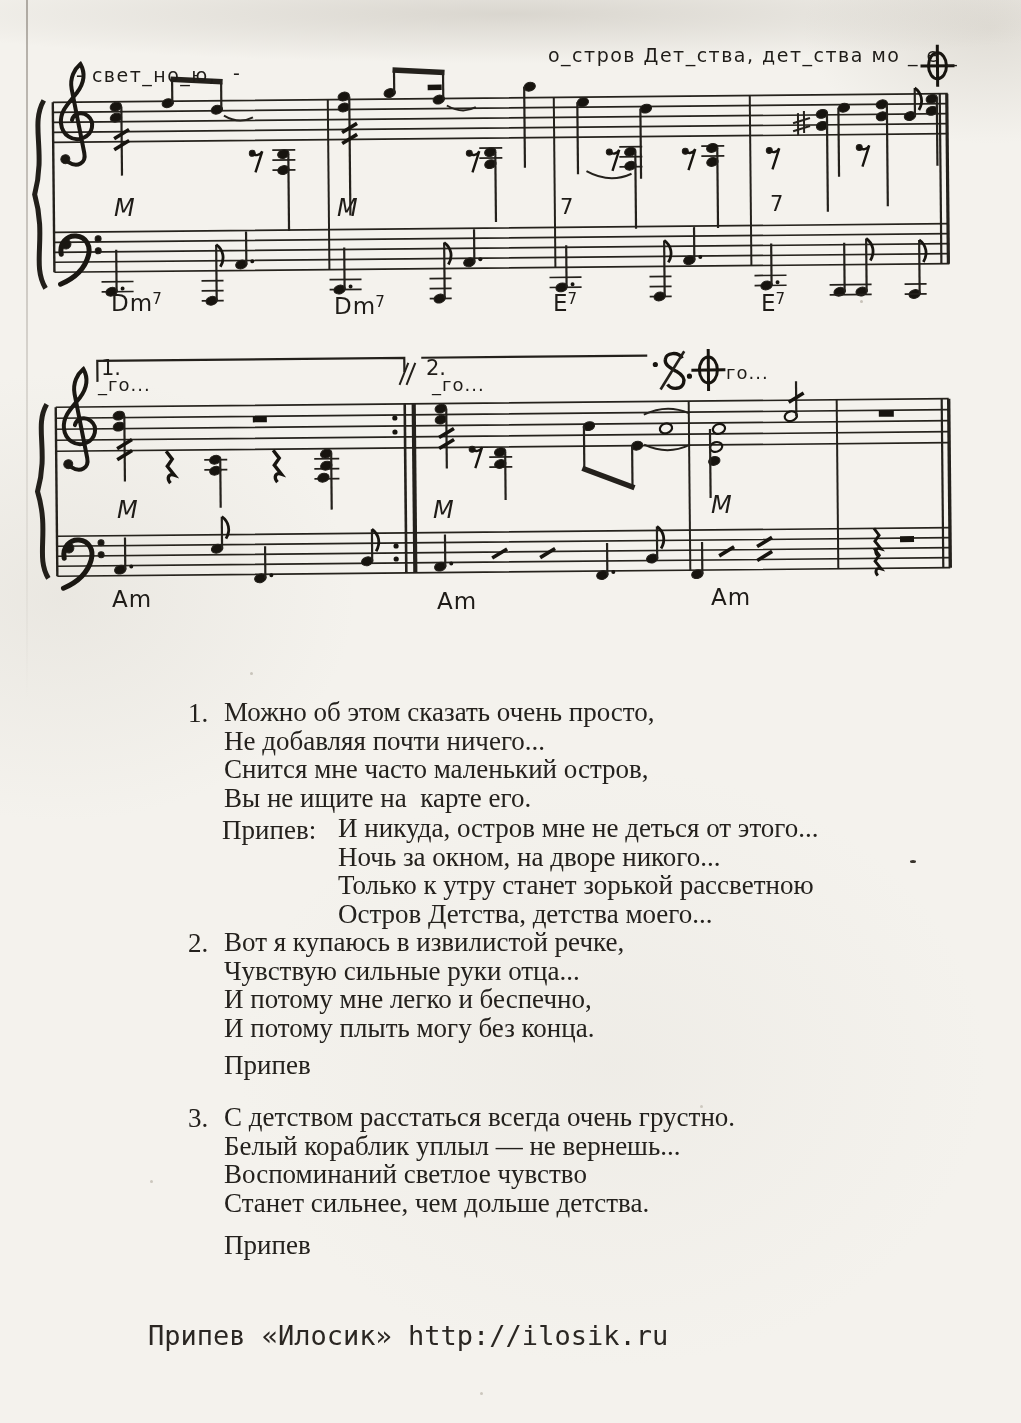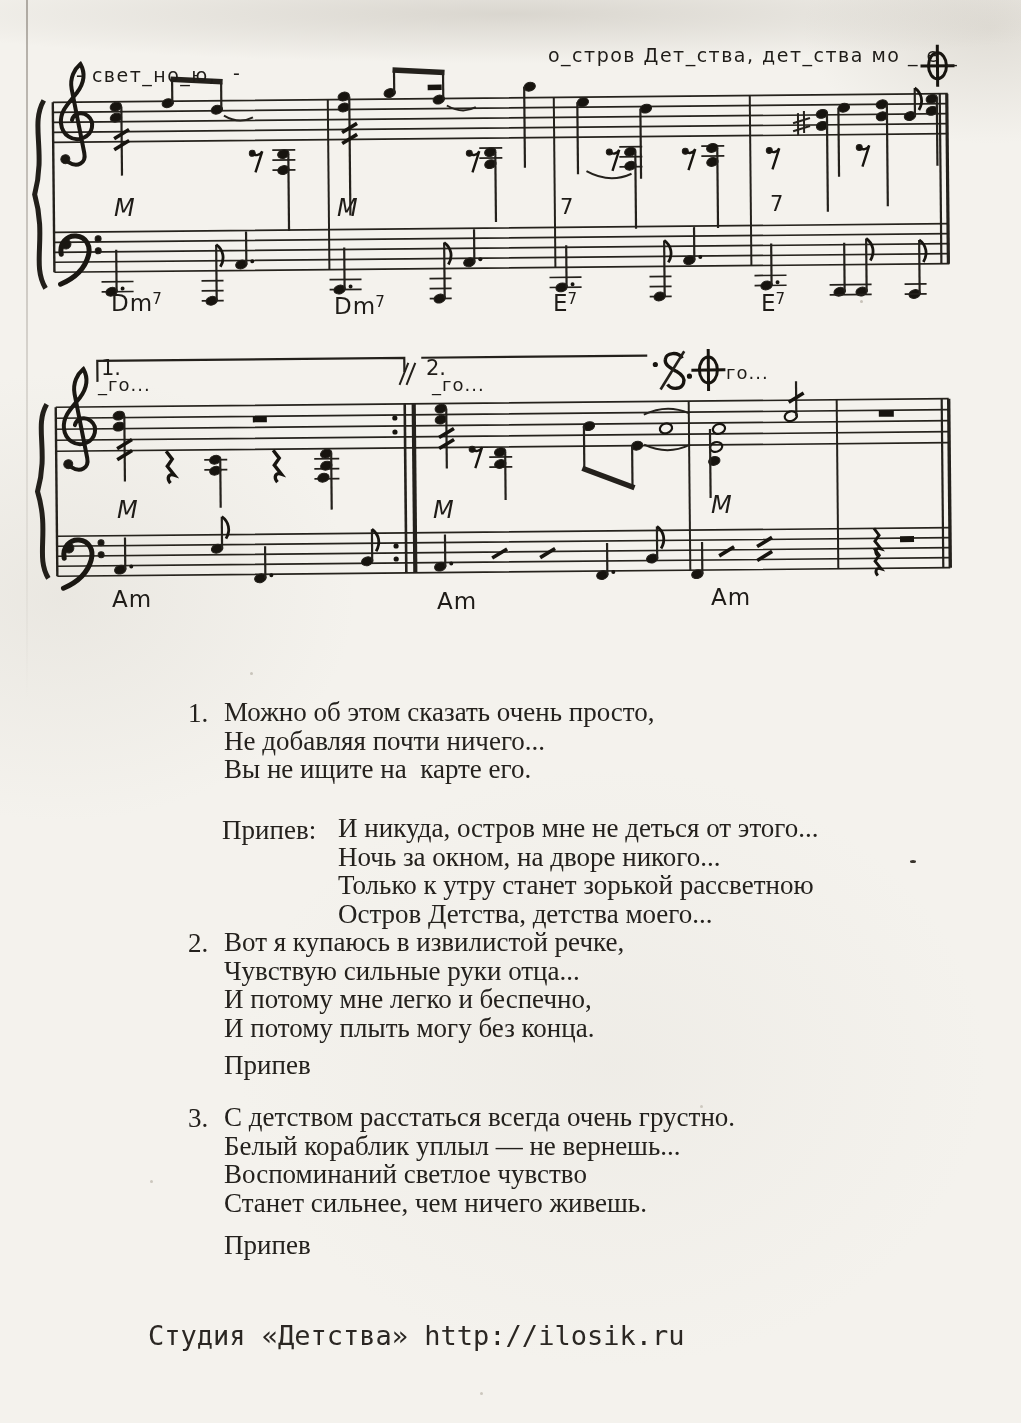--- a/index.html
+++ b/index.html
@@ -369,20 +369,21 @@
   <div class="abs mark-m" style="left:711px;top:491px">M</div>
 
   <div class="abs chord" style="left:112px;top:584px"><span>Am</span><sup></sup></div>
   <div class="abs chord" style="left:437px;top:586px"><span>Am</span><sup></sup></div>
   <div class="abs chord" style="left:711px;top:582px"><span>Am</span><sup></sup></div>
 
   <div class="abs vnum" style="left:188px;top:698px">1.</div>
   <div class="abs lyr" style="left:224px;top:698px">
     <div class="lyr-line">Можно об этом сказать очень просто,</div>
     <div class="lyr-line">Не добавляя почти ничего...</div>
+    <div class="lyr-line">Снится мне часто маленький остров,</div>
     <div class="lyr-line">Вы не ищите на  карте его.</div>
   </div>
 
   <div class="abs chorus-label" style="left:222px;top:815px">Припев:</div>
   <div class="abs lyr" style="left:338px;top:814px">
     <div class="lyr-line">И никуда, остров мне не деться от этого...</div>
     <div class="lyr-line">Ночь за окном, на дворе никого...</div>
     <div class="lyr-line">Только к утру станет зорькой рассветною</div>
     <div class="lyr-line">Остров Детства, детства моего...</div>
   </div>
@@ -395,26 +396,26 @@
     <div class="lyr-line">И потому плыть могу без конца.</div>
   </div>
 
   <div class="abs chorus-label" style="left:224px;top:1050px">Припев</div>
 
   <div class="abs vnum" style="left:188px;top:1103px">3.</div>
   <div class="abs lyr" style="left:224px;top:1103px">
     <div class="lyr-line">С детством расстаться всегда очень грустно.</div>
     <div class="lyr-line">Белый кораблик уплыл — не вернешь...</div>
     <div class="lyr-line">Воспоминаний светлое чувство</div>
-    <div class="lyr-line">Станет сильнее, чем ничего живешь.</div>
+    <div class="lyr-line">Станет сильнее, чем дольше детства.</div>
   </div>
 
   <div class="abs chorus-label" style="left:224px;top:1230px">Припев</div>
 
-  <div class="abs footer" style="left:148px;top:1320px">Студия «Детства» http://ilosik.ru</div>
+  <div class="abs footer" style="left:148px;top:1320px">Припев «Илосик» http://ilosik.ru</div>
 
   <div class="abs fold"></div>
   <div class="abs speck" style="left:910px;top:860px;width:6px;height:3px;background:#39342d"></div>
   <div class="abs speck" style="left:250px;top:672px;width:3px;height:3px;background:#c9c4bb"></div>
   <div class="abs speck" style="left:700px;top:1105px;width:3px;height:3px;background:#cdc8bf"></div>
   <div class="abs speck" style="left:480px;top:1392px;width:3px;height:3px;background:#ccc7be"></div>
   <div class="abs speck" style="left:860px;top:300px;width:3px;height:3px;background:#c7c2b9"></div>
   <div class="abs speck" style="left:150px;top:1180px;width:3px;height:3px;background:#ccc7be"></div>
 </div>
 

